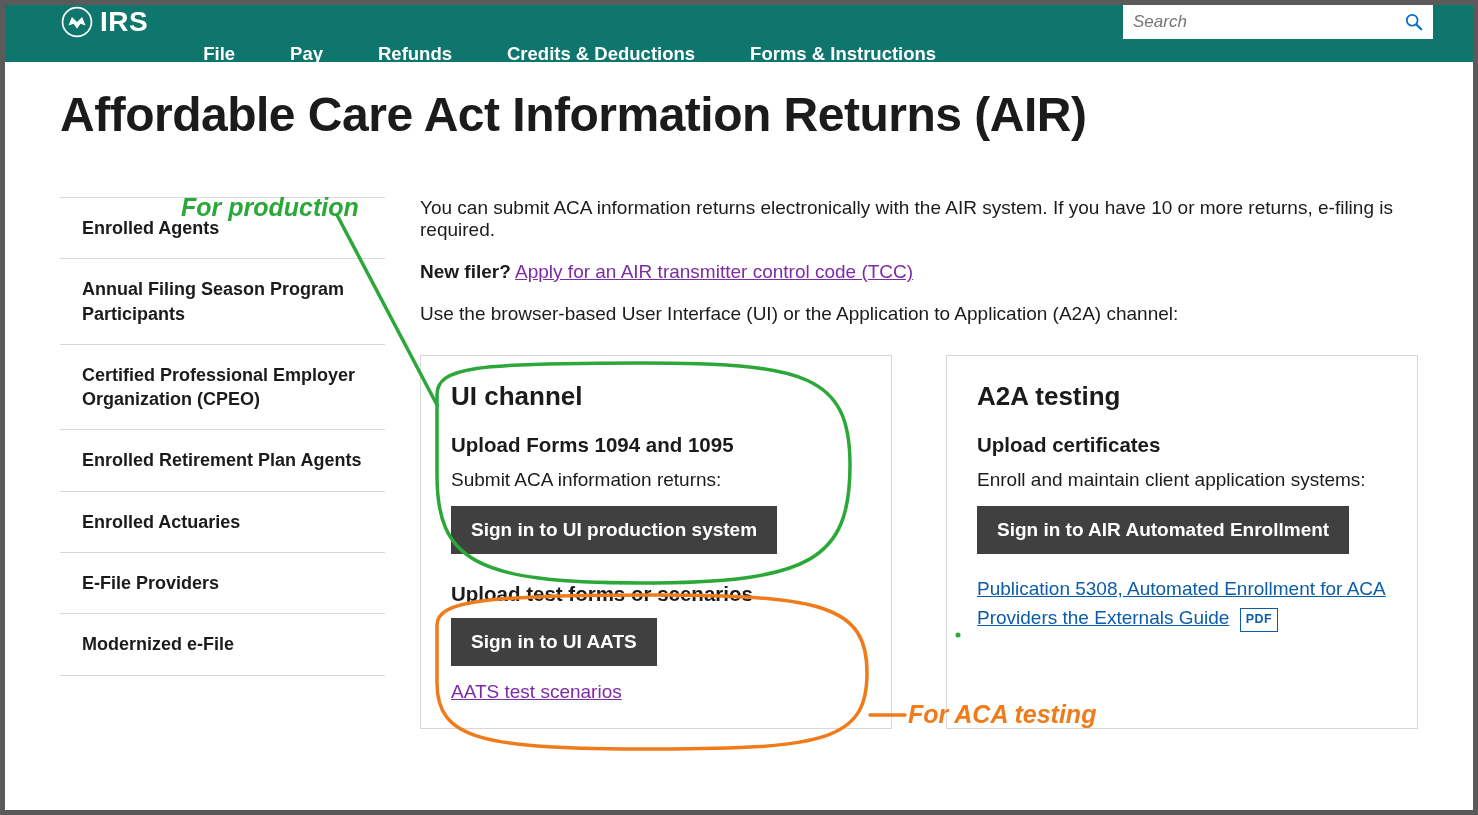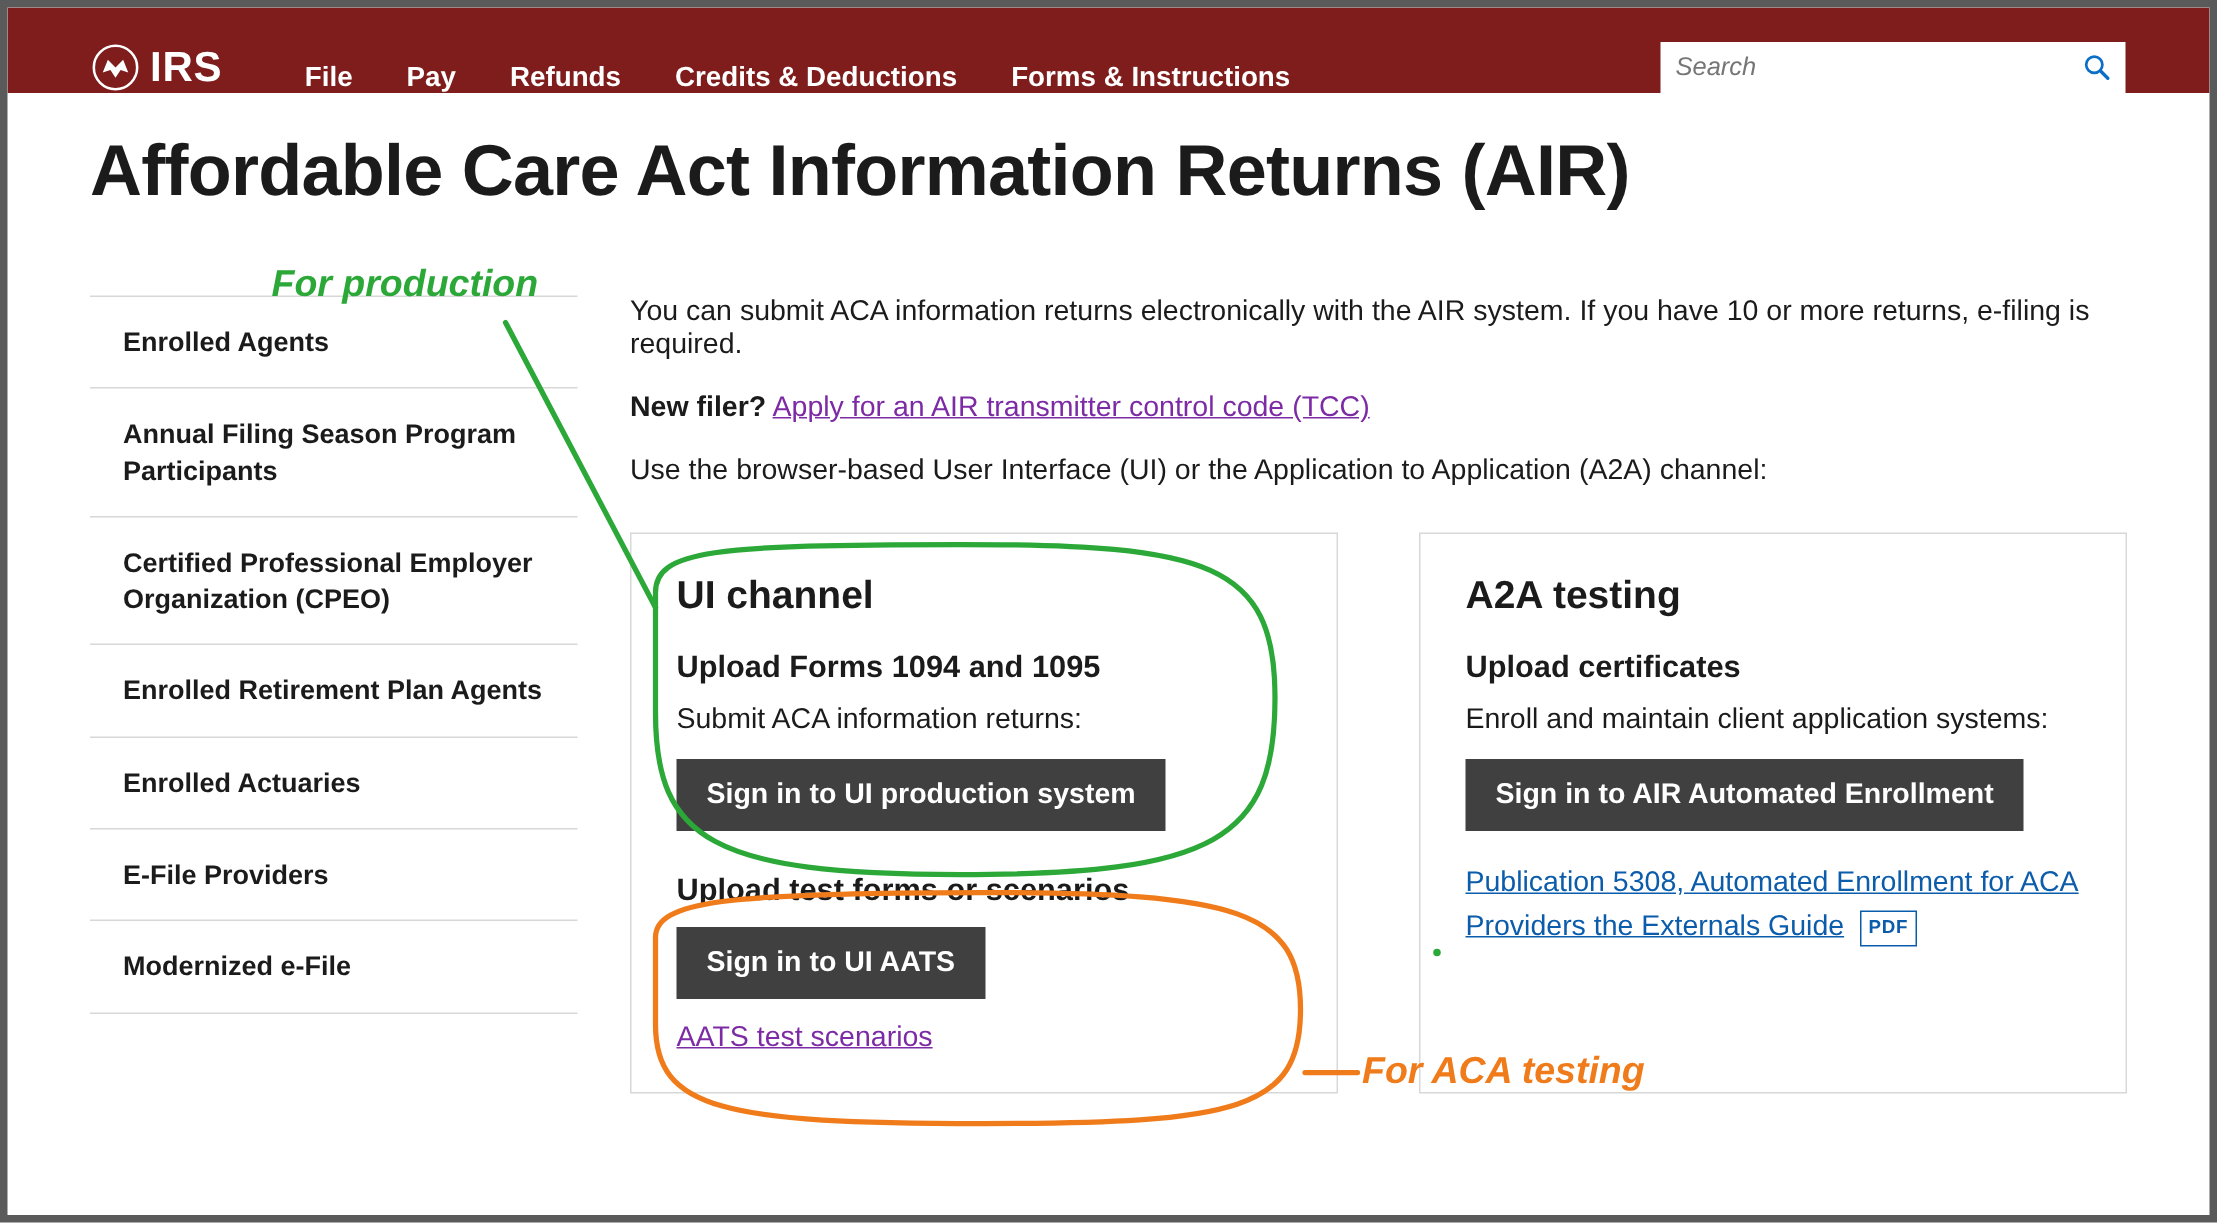--- a/index.html
+++ b/index.html
@@ -1,21 +1,21 @@
 <!DOCTYPE html>
 <html><head>
 <meta charset="utf-8">
 <style>
   * { box-sizing: border-box; margin: 0; padding: 0; }
   body { font-family: "Helvetica Neue", Arial, sans-serif; background: #5a5a5a; }
   .browser-frame { background: #fff; margin: 5px; width: 1468px; height: 805px; overflow: hidden; position: relative; }
-  .topnav { background: #7f1d1d; height: 57px; display: flex; align-items: flex-end; padding: 0 56px 0 55px; }
+  .topnav { background: #0f766e; height: 57px; display: flex; align-items: flex-start; padding: 0 40px 0 55px; }
   .logo { display: flex; align-items: center; font-size: 28px; font-weight: bold; color: #fff; letter-spacing: 0.5px; margin-right: 55px; }
   .logo-icon { width: 34px; height: 34px; margin-right: 6px; }
-  .nav-links { display: flex; gap: 36px; flex: 1; }
+  .nav-links { display: flex; gap: 55px; flex: 1; margin-top: 38px; }
   .nav-link { color: #fff; font-size: 18.5px; font-weight: 600; cursor: pointer; }
   .search-box { height: 34px; width: 310px; background: #fff; display: flex; align-items: center; padding: 0 10px; }
   .search-input { flex: 1; border: none; outline: none; font-size: 17px; background: transparent; font-style: italic; color: #767676; }
   .search-input::placeholder { color: #767676; font-style: italic; }
   .search-icon { width: 18px; height: 18px; color: #0b6fc7; }
   .page { padding: 0 55px; }
   .page-title { font-size: 48px; font-weight: 800; color: #1b1b1b; margin-top: 25px; letter-spacing: -0.5px; }
   .content-row { display: flex; gap: 35px; margin-top: 55px; position: relative; }
   .sidebar { width: 325px; }
   .side-item { padding: 18px 22px; border-bottom: 1px solid #d8d8d8; font-size: 18px; font-weight: 700; color: #1b1b1b; cursor: pointer; line-height: 1.35; }
@@ -28,21 +28,21 @@
   .choose-line { margin-bottom: 30px; }
   .cards-row { display: flex; gap: 54px; }
   .card { border: 1px solid #d8d8d8; padding: 25px 30px; flex: 1; }
   .card h2 { font-size: 26px; font-weight: 800; margin-bottom: 18px; color: #1b1b1b; }
   .card h3 { font-size: 20.5px; font-weight: 800; margin-top: 21px; margin-bottom: 12px; color: #1b1b1b; }
   .card p { font-size: 19px; margin-bottom: 15px; color: #1b1b1b; }
   .btn { display: inline-block; background: #404040; color: #fff; padding: 13px 20px; font-size: 19px; font-weight: 700; cursor: pointer; border: none; }
   .card a.link { color: #7d2aa5; text-decoration: underline; display: inline-block; margin-top: 15px; font-size: 19px; }
   .card a.pub-link { color: #0b5cab; text-decoration: underline; display: inline; font-size: 19px; }
   .pdf-badge { display: inline-block; border: 1.5px solid #0b5cab; color: #0b5cab; font-size: 12.5px; font-weight: 700; padding: 1px 5px; margin-left: 5px; vertical-align: 1px; letter-spacing: 0.5px; }
-  .annot-prod { position: absolute; color: #2ba838; font-size: 25px; font-weight: 700; left: 176px; top: 170px; font-style: italic; }
+  .annot-prod { position: absolute; color: #2ba838; font-size: 25px; font-weight: 700; left: 176px; top: 188px; font-style: italic; }
   .annot-test { position: absolute; color: #f07b1a; font-size: 25px; font-weight: 700; left: 903px; top: 695px; font-style: italic; }
   
   .annot-svg { position: absolute; top: 0; left: 0; width: 100%; height: 100%; pointer-events: none; }
   .green-stroke { stroke: #2ba838; stroke-width: 3.5; fill: none; stroke-linecap: round; }
   .orange-stroke { stroke: #f07b1a; stroke-width: 3.5; fill: none; stroke-linecap: round; }
   .pub-wrap { margin-top: 20px; line-height: 1.55; }
 </style>
 </head>
 <body>
 

